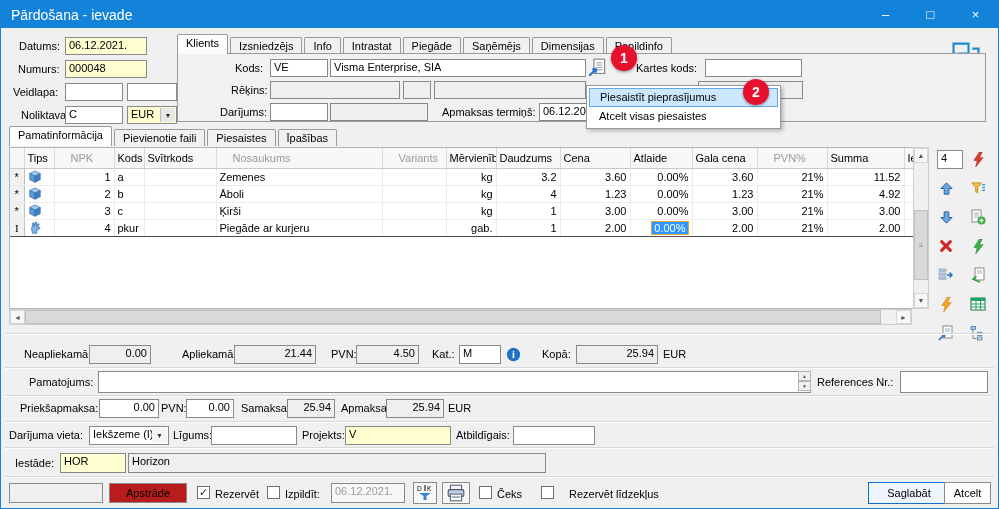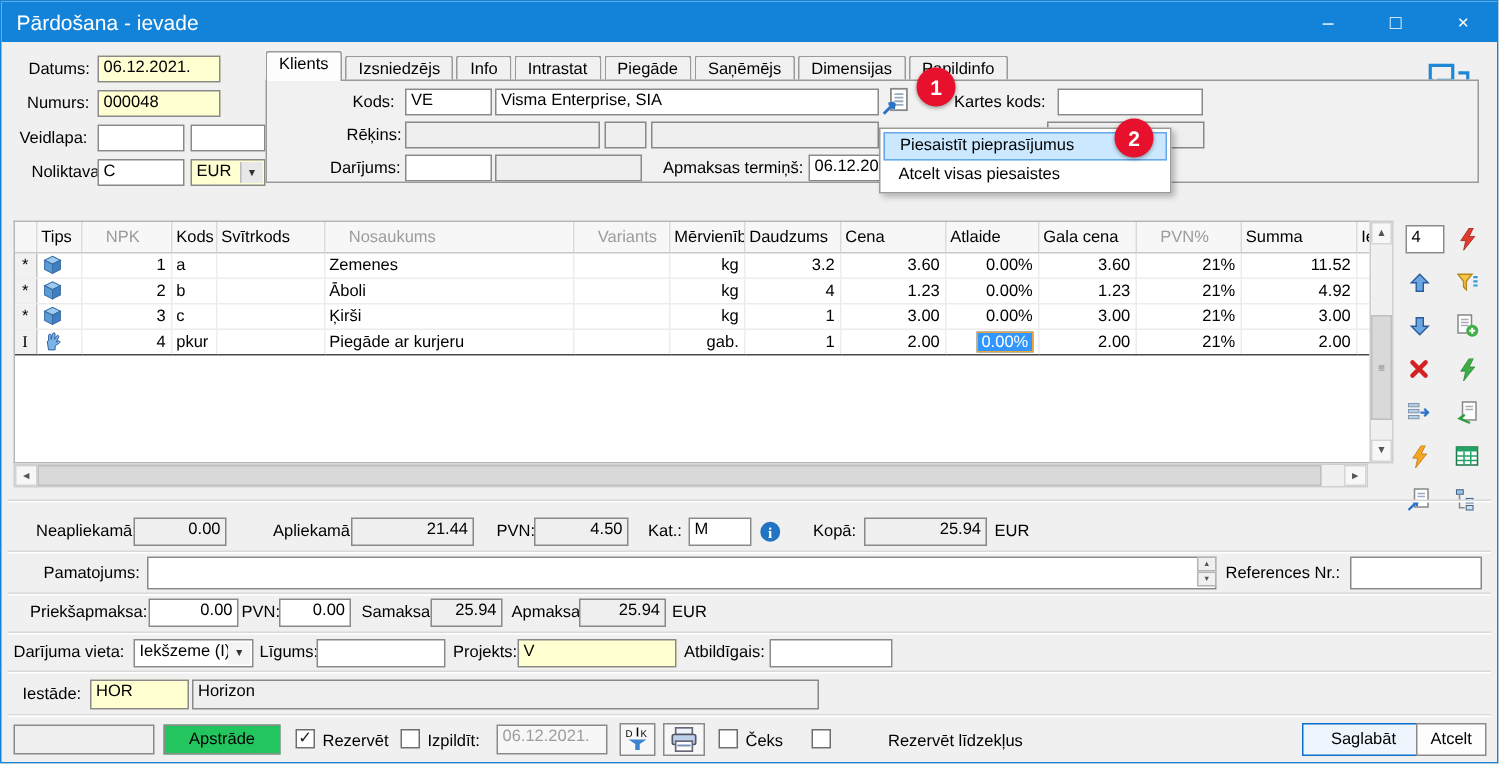--- a/index.html
+++ b/index.html
@@ -55,21 +55,21 @@
   .countbox { position:absolute; width:26px; height:19px; background:#fff; border:1px solid #8a8a8a; padding:1px 3px; }
   
   .menu { position:absolute; left:585px; top:84px; width:195px; background:#fff;
     border:1px solid #9a9a9a; box-shadow:2px 2px 4px rgba(0,0,0,.25); z-index:10; padding:2px; }
   .mi { height:19px; line-height:19px; padding-left:10px; white-space:nowrap; }
   .mi.hl { background:#cce8ff; border:1px solid #66a7e8; line-height:17px; }
   .badge { position:absolute; width:26px; height:26px; border-radius:50%; background:#e8112d; color:#fff;
     display:flex; align-items:center; justify-content:center; font-size:14px; font-weight:bold; z-index:20;
     box-shadow:0 1px 3px rgba(0,0,0,.4); }
   .sepline { position:absolute; left:4px; right:4px; height:2px; border-top:1px solid #d8d8d8; border-bottom:1px solid #ffffff; }
-  .btn { position:absolute; background:#22c55e; border:1px solid #8a8a8a; display:flex; align-items:center; justify-content:center; }
+  .btn { position:absolute; background:#b91c1c; border:1px solid #8a8a8a; display:flex; align-items:center; justify-content:center; }
   .btn.primary { background:#eef5fc; border:1px solid #0b6fce;margin-left:12px; }
   .cb { position:absolute; width:13px; height:13px; background:#fff; border:1px solid #6e6e6e; font-size:11px;
     line-height:11px; text-align:center; color:#222; }
   .spin { position:absolute; width:13px; height:21px; }
   .spin div { height:10px; background:#f0f0f0; border:1px solid #b5b5b5; display:flex; align-items:center; justify-content:center;
     font-size:5px; color:#555; }
   svg { display:block; }
 </style>
 </head>
 <body>
@@ -147,20 +147,26 @@
     </svg>
   </div>
 
   <div class="menu">
     <div class="mi hl">Piesaistīt pieprasījumus</div>
     <div class="mi">Atcelt visas piesaistes</div>
   </div>
   <div class="badge" style="left:610px; top:44px;">1</div>
   <div class="badge" style="left:742px; top:78px;">2</div>
 
+  <div class="tabs" style="left:8px; top:125px;">
+    <div class="tab active">Pamatinformācija</div>
+    <div class="tab">Pievienotie faili</div>
+    <div class="tab">Piesaistes</div>
+    <div class="tab">Īpašības</div>
+  </div>
 
   <div class="tblwrap">
     <table class="grid">
       <colgroup>
         <col style="width:14px">
           <col style="width:30px">
           <col style="width:60px">
           <col style="width:30px">
         <col style="width:72px">
           <col style="width:166px">
@@ -470,17 +476,17 @@
     <svg width="20" height="18" viewBox="0 0 18 16">
       <rect x="4" y="1" width="10" height="4" fill="#eef4fb" stroke="#667"></rect>
       <rect x="2" y="5" width="14" height="6" rx="1" fill="#bcd2ec" stroke="#556"></rect>
       <rect x="4" y="9" width="10" height="6" fill="#fff" stroke="#667"></rect>
       <rect x="5" y="11" width="8" height="1.2" fill="#7a92b8"></rect>
     </svg>
   </div>
   <div class="cb" style="left:478px; top:485px;"></div>
   <div class="lbl" style="left:496px; top:487px;">Čeks</div>
   <div class="cb" style="left:540px; top:485px;"></div>
-  <div class="lbl" style="left:591px; top:487px;">Rezervēt līdzekļus</div>
+  <div class="lbl" style="left:568px; top:487px;">Rezervēt līdzekļus</div>
   <div class="btn primary" style="left:855px; top:481px; width:82px; height:22px;">Saglabāt</div>
   <div class="btn" style="left:943px; top:481px; width:47px; height:22px; background:#fdfdfd;">Atcelt</div>
 
 </div>
 
 </body></html>

